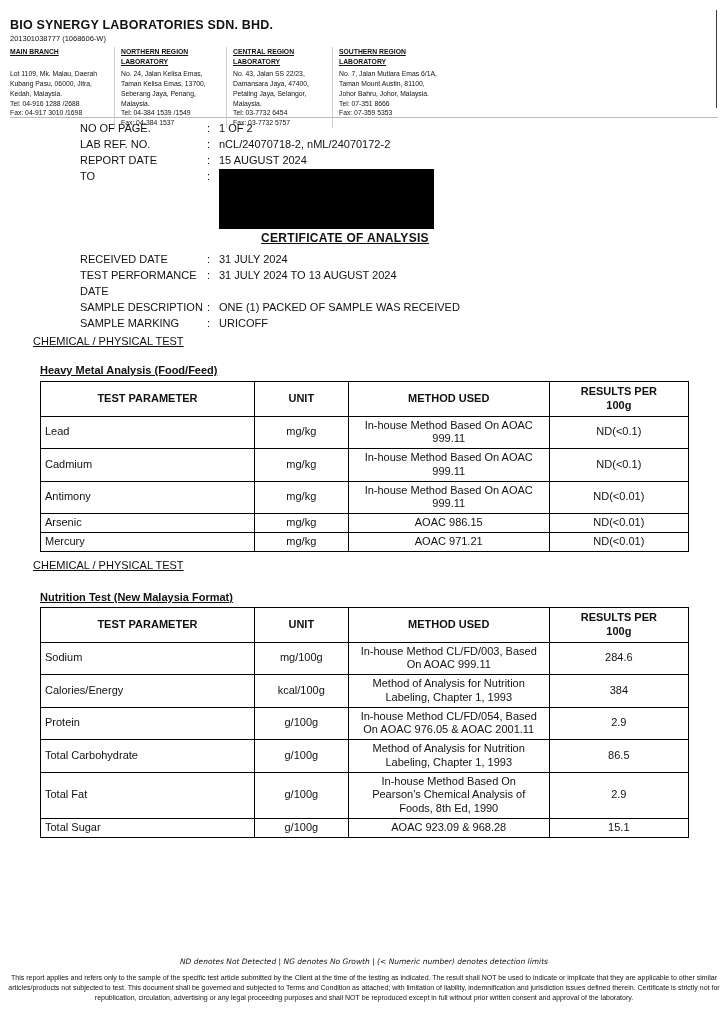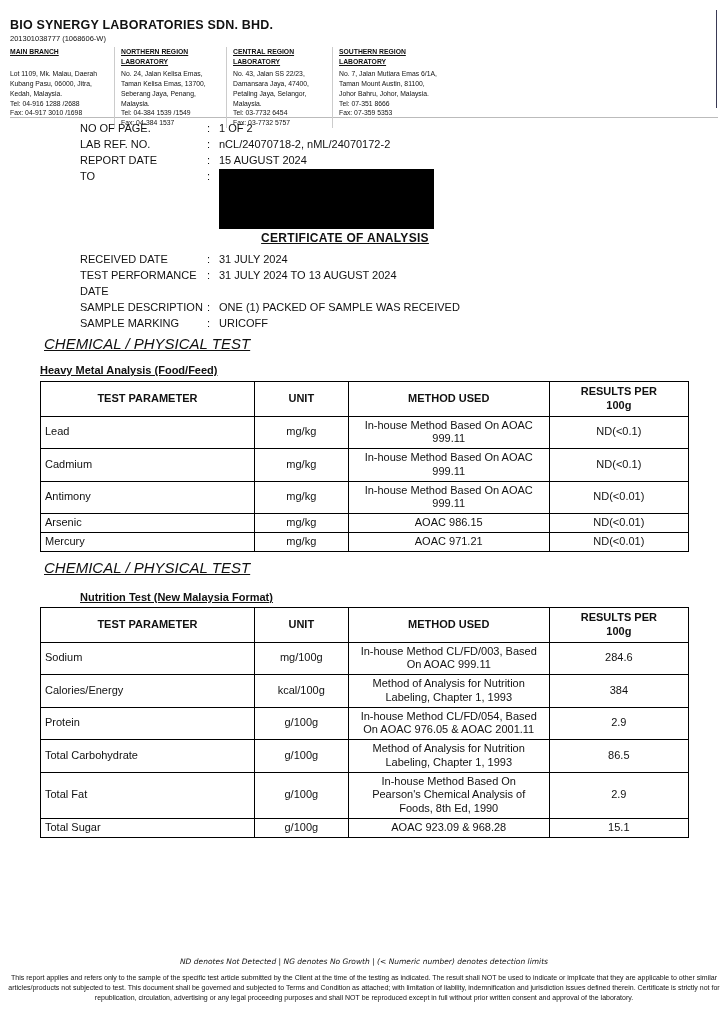--- a/index.html
+++ b/index.html
@@ -50,26 +50,26 @@
   .meta-row { display:flex; line-height:16px; align-items:flex-start; }
   .m-label { width:167px; flex:0 0 auto;padding-left:40px; }
   .m-colon { width:12px; flex:0 0 auto; }
   #meta1 { top:120px; }
   #meta2 { top:251px; }
   .redaction { width:215px; height:60px; background:#000000; margin-top:1px; }
 
   .doc-title { position:absolute; top:231px; left:0; right:38px; text-align:center;
                font-size:12px; font-weight:bold; text-decoration:underline; letter-spacing:0.3px; }
 
-  .section-label { position:absolute; left:44px; font-size:15px; text-decoration:underline;font-style:italic; }
+  .section-label { position:absolute; left:33px; font-size:11px; text-decoration:underline; }
   #sec1 { top:335px; }
   #sec2 { top:559px; }
   .table-title { position:absolute; left:40px; font-size:11px; font-weight:bold; text-decoration:underline; }
   #t1-title { top:364px;text-align:right; }
-  #t2-title { top:591px;margin-left:40px; }
+  #t2-title { top:591px; }
 
   
   table.coa { position:absolute; left:40px; width:649px; border-collapse:collapse; table-layout:fixed;
               font-size:11px; }
   #table1 { top:381px; }
   #table2 { top:607px; }
   .coa th, .coa td { border:1px solid #000000; vertical-align:middle; padding:2px 4px; line-height:1.25; }
   .coa th { font-weight:bold; text-align:center; white-space:pre-line; padding:3px 2px; }
   .c-param  { text-align:left; }
   .c-unit, .c-method, .c-result { text-align:center; }

